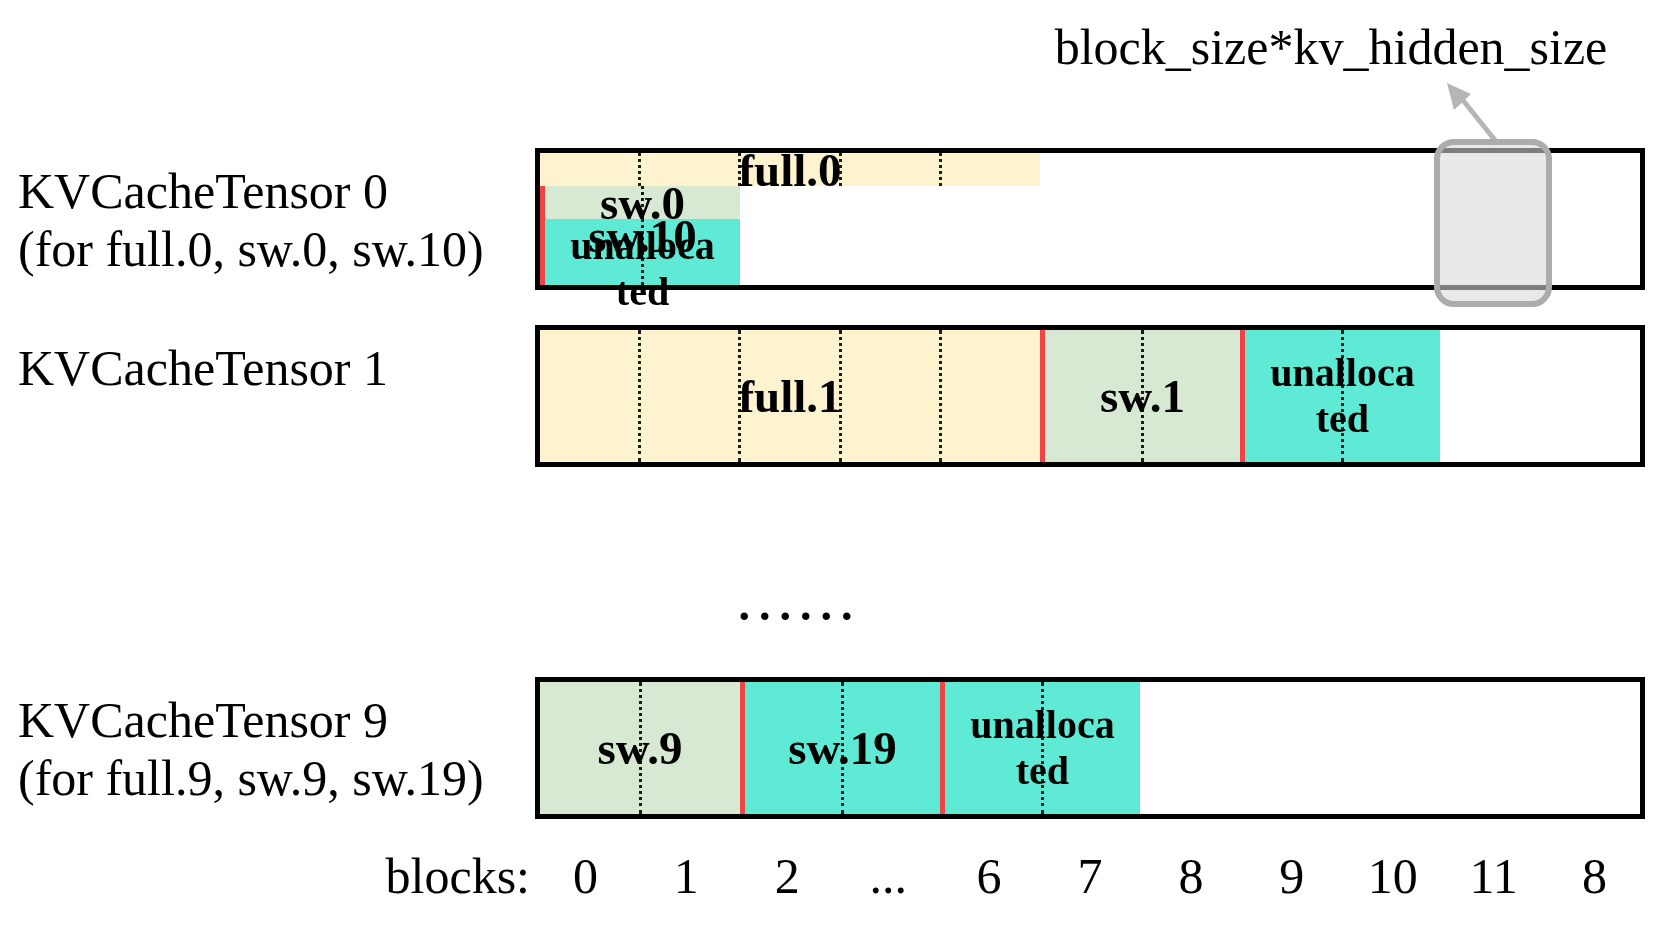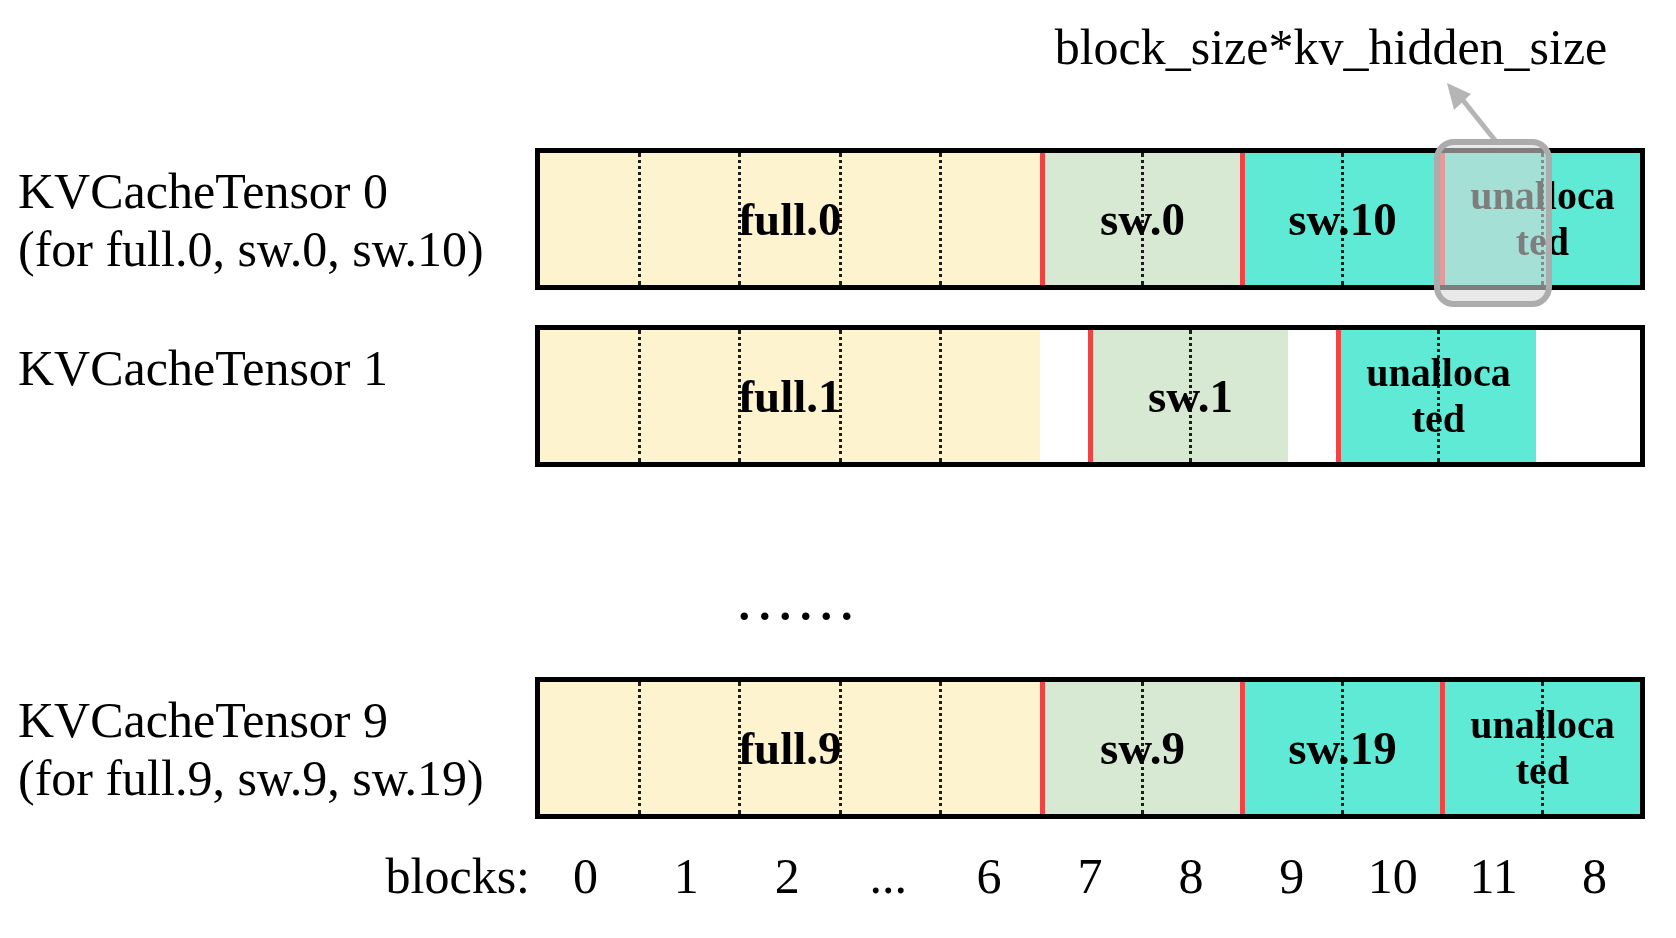--- a/index.html
+++ b/index.html
@@ -37,22 +37,22 @@
 
   
   .bar {
     position: absolute;
     left: 535px; width: 1110px; height: 142px;
     box-sizing: border-box;
     border: 5px solid #000;
     display: flex;
     background: #fff;
   }
-  .bar-0 { top: 148px; }
-  .bar-1 { top: 325px; gap: 48px; }
+  .bar-0 { top: 148px; flex-direction: column; }
+  .bar-1 { top: 325px; }
   .bar-9 { top: 677px; }
 
   .seg { position: relative; display: flex; box-sizing: border-box; height: 100%; }
   .seg + .seg { border-left: 5px solid #ef4444; }
   .seg-full { width: 45.4545%; background: #FDF3CE; }
   .seg-sw   { width: 18.1818%; background: #D8E9D3; }
   .seg-sw2  { width: 18.1818%; background: #5eead4; }
   .seg-un   { width: 18.1819%; background: #5eead4; }
 
   .cell { flex: 1 1 0; box-sizing: border-box; }
@@ -184,28 +184,20 @@
     </div>
   </div>
 
   <div class="ellipsis">......</div>
 
   <div class="row-label row-label-9">
     <div>KVCacheTensor 9</div>
     <div>(for full.9, sw.9, sw.19)</div>
   </div>
   <div class="bar bar-9">
-    <div class="seg seg-full">
-      <div class="cell"></div>
-        <div class="cell"></div>
-        <div class="cell"></div>
-        <div class="cell"></div>
-        <div class="cell"></div>
-      <div class="seg-label">full.9</div>
-    </div>
     <div class="seg seg-sw">
       <div class="cell"></div>
         <div class="cell"></div>
       <div class="seg-label">sw.9</div>
     </div>
     <div class="seg seg-sw2">
       <div class="cell"></div>
         <div class="cell"></div>
       <div class="seg-label">sw.19</div>
     </div>

